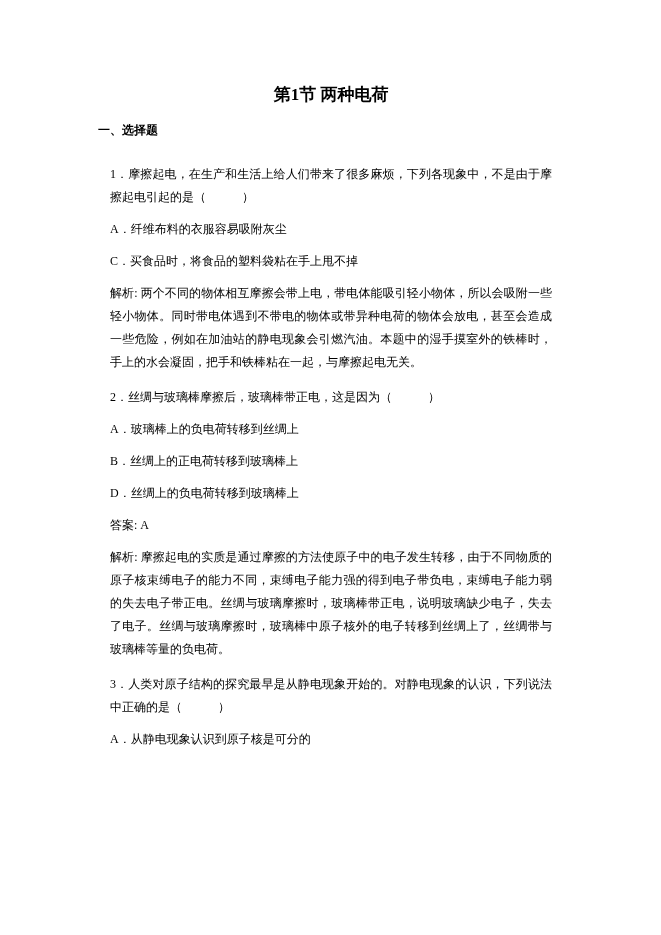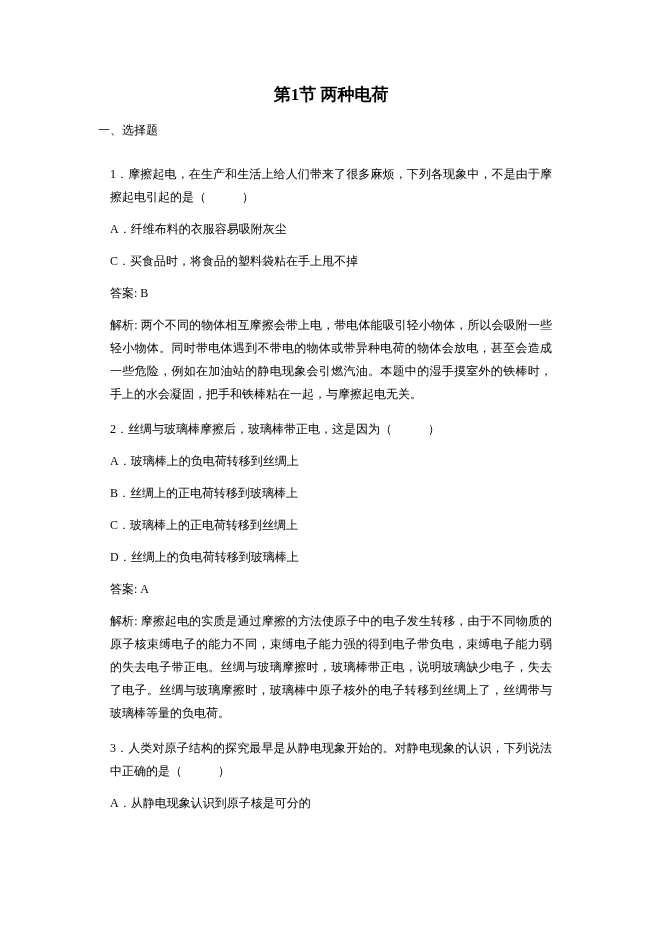--- a/index.html
+++ b/index.html
@@ -22,20 +22,21 @@
     font-size: 17px;
     line-height: 22px;
     font-weight: bold;
     text-align: center;
     margin: 0 0 13px 0;
   }
   .section-heading {
     font-size: 12px;
     line-height: 23px;
     margin: 0 0 21px 0;
+    font-weight: bold;
   }
   .para {
     font-size: 12px;
     line-height: 23px;
     margin: 0 0 9px 0;
     text-align: justify;
     text-justify: inter-ideograph;
   }
   .question-block {
     margin: 12px;
@@ -48,29 +49,27 @@
 <div class="page">
 
   <h1 class="doc-title">第1节 两种电荷</h1>
 
   <p class="section-heading">一、选择题</p>
 
   <div class="question-block">
     <p class="para">1．摩擦起电，在生产和生活上给人们带来了很多麻烦，下列各现象中，不是由于摩擦起电引起的是（　　　）</p>
     <p class="para">A．纤维布料的衣服容易吸附灰尘</p>
     <p class="para">C．买食品时，将食品的塑料袋粘在手上甩不掉</p>
-    <p class="para">答案: B</p>
     <p class="para">解析: 两个不同的物体相互摩擦会带上电，带电体能吸引轻小物体，所以会吸附一些轻小物体。同时带电体遇到不带电的物体或带异种电荷的物体会放电，甚至会造成一些危险，例如在加油站的静电现象会引燃汽油。本题中的湿手摸室外的铁棒时，手上的水会凝固，把手和铁棒粘在一起，与摩擦起电无关。</p>
   </div>
 
   <div class="question-block">
     <p class="para">2．丝绸与玻璃棒摩擦后，玻璃棒带正电，这是因为（　　　）</p>
     <p class="para">A．玻璃棒上的负电荷转移到丝绸上</p>
     <p class="para">B．丝绸上的正电荷转移到玻璃棒上</p>
-    <p class="para">C．玻璃棒上的正电荷转移到丝绸上</p>
     <p class="para">D．丝绸上的负电荷转移到玻璃棒上</p>
     <p class="para">答案: A</p>
     <p class="para">解析: 摩擦起电的实质是通过摩擦的方法使原子中的电子发生转移，由于不同物质的原子核束缚电子的能力不同，束缚电子能力强的得到电子带负电，束缚电子能力弱的失去电子带正电。丝绸与玻璃摩擦时，玻璃棒带正电，说明玻璃缺少电子，失去了电子。丝绸与玻璃摩擦时，玻璃棒中原子核外的电子转移到丝绸上了，丝绸带与玻璃棒等量的负电荷。</p>
   </div>
 
   <div class="question-block">
     <p class="para">3．人类对原子结构的探究最早是从静电现象开始的。对静电现象的认识，下列说法中正确的是（　　　）</p>
     <p class="para">A．从静电现象认识到原子核是可分的</p>
   </div>
 

